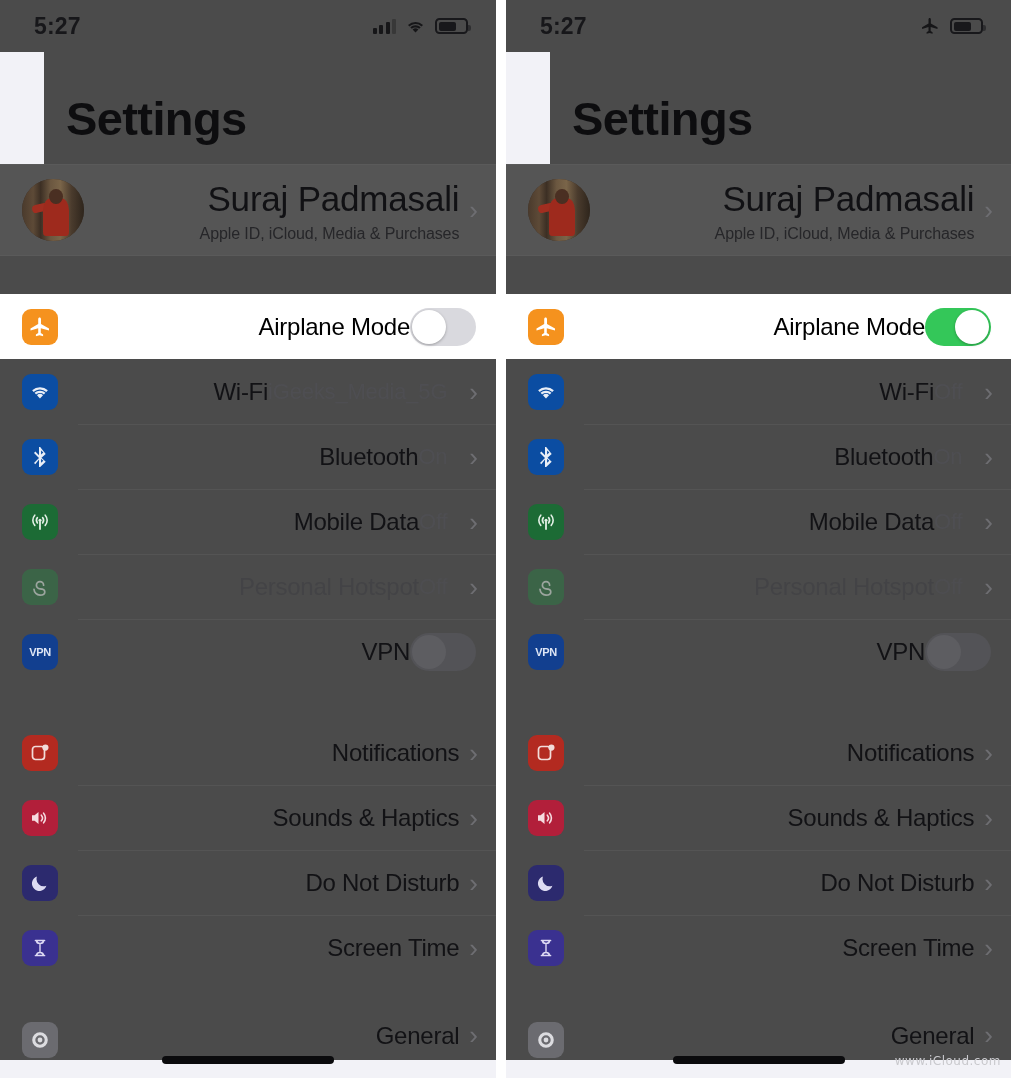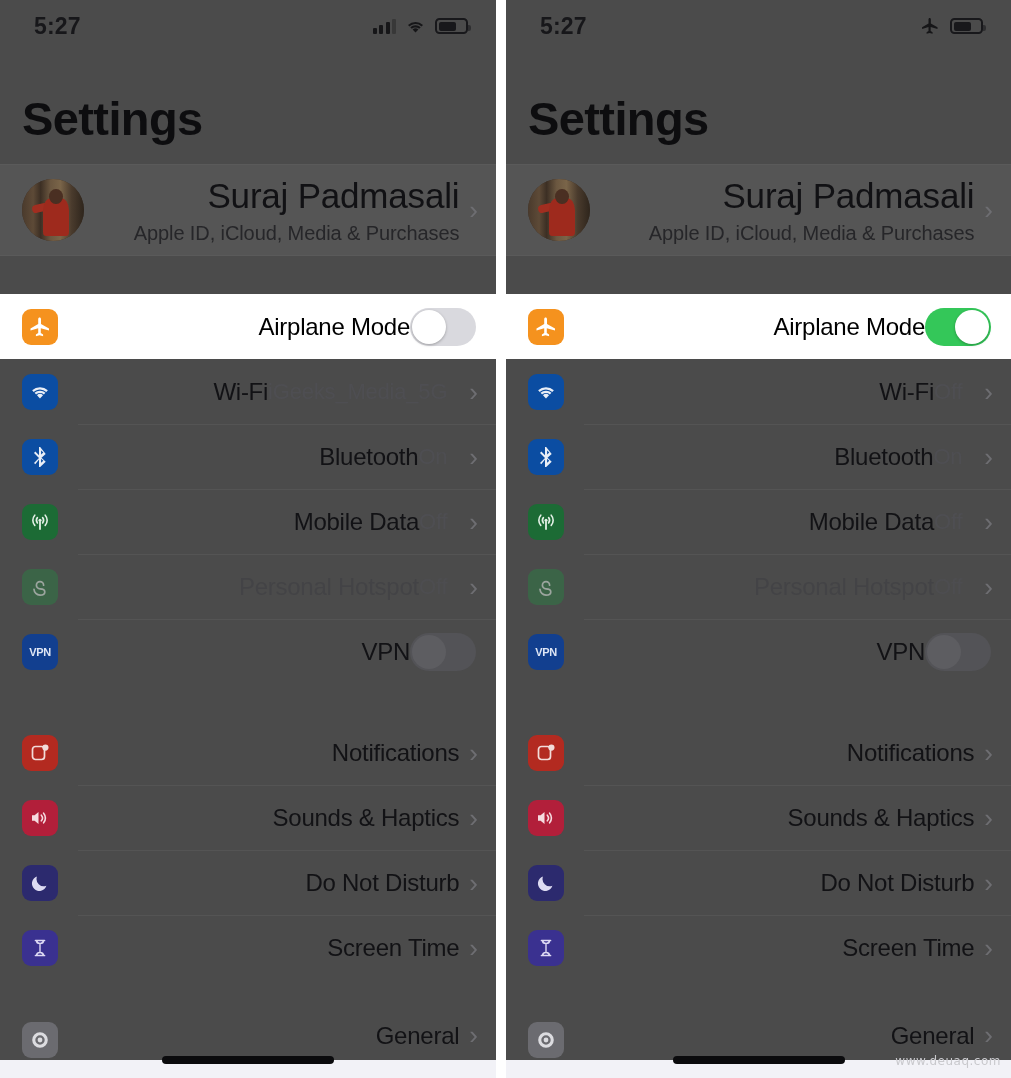--- a/index.html
+++ b/index.html
@@ -71,20 +71,21 @@
   }
   .icon-battery b { display: block; height: 9px; width: 17px; margin-left: 1.5px; background: #18181b; border-radius: 2px; }
 
   
   .titlebar {
     height: 112px;
     padding: 0 0 18px 22px;
     display: flex;
     align-items: flex-end;
     background: #4b4b4b;
+    margin-left: 44px;
   }
   .title-text {
     font-size: 47px;
     font-weight: 700;
     color: #0d0d0f;
     letter-spacing: -0.6px;
   }
 
   
   .group { background: #4b4b4b; }
@@ -131,21 +132,21 @@
     transform: rotate(-14deg);
   }
   .appleid-texts { flex: 1 1 auto; margin-left: 22px; min-width: 0; }
   .appleid-name {
     font-size: 35px;
     color: #111114;
     letter-spacing: -0.2px;
     line-height: 1.2;
   }
   .appleid-sub {
-    font-size: 20px;
+    font-size: 16px;
     color: #262629;
     margin-top: 5px;
     letter-spacing: -0.1px;
   }
   .chev {
     color: #6e6e72;
     font-size: 26px;
     font-weight: 300;
     line-height: 1;
     margin-left: 10px;
@@ -609,16 +610,16 @@
               <path d="M12 4.2a7.8 7.8 0 1 0 0 15.6 7.8 7.8 0 0 0 0-15.6zm0 3.1a4.7 4.7 0 1 1 0 9.4 4.7 4.7 0 0 1 0-9.4z" fill="#dcdce0"></path>
               <circle cx="12" cy="12" r="2.4" fill="#dcdce0"></circle>
             </svg>
         </div>
         <div class="row-label">General</div>
         <div class="chev">›</div>
       </div>
     </div>
 
     <div class="home-indicator"></div>
-    <div class="watermark">www.deuaq.com</div>
+    <div class="watermark">www.iCloud.com</div>
   </div>
 
 </div>
 
 </body></html>

